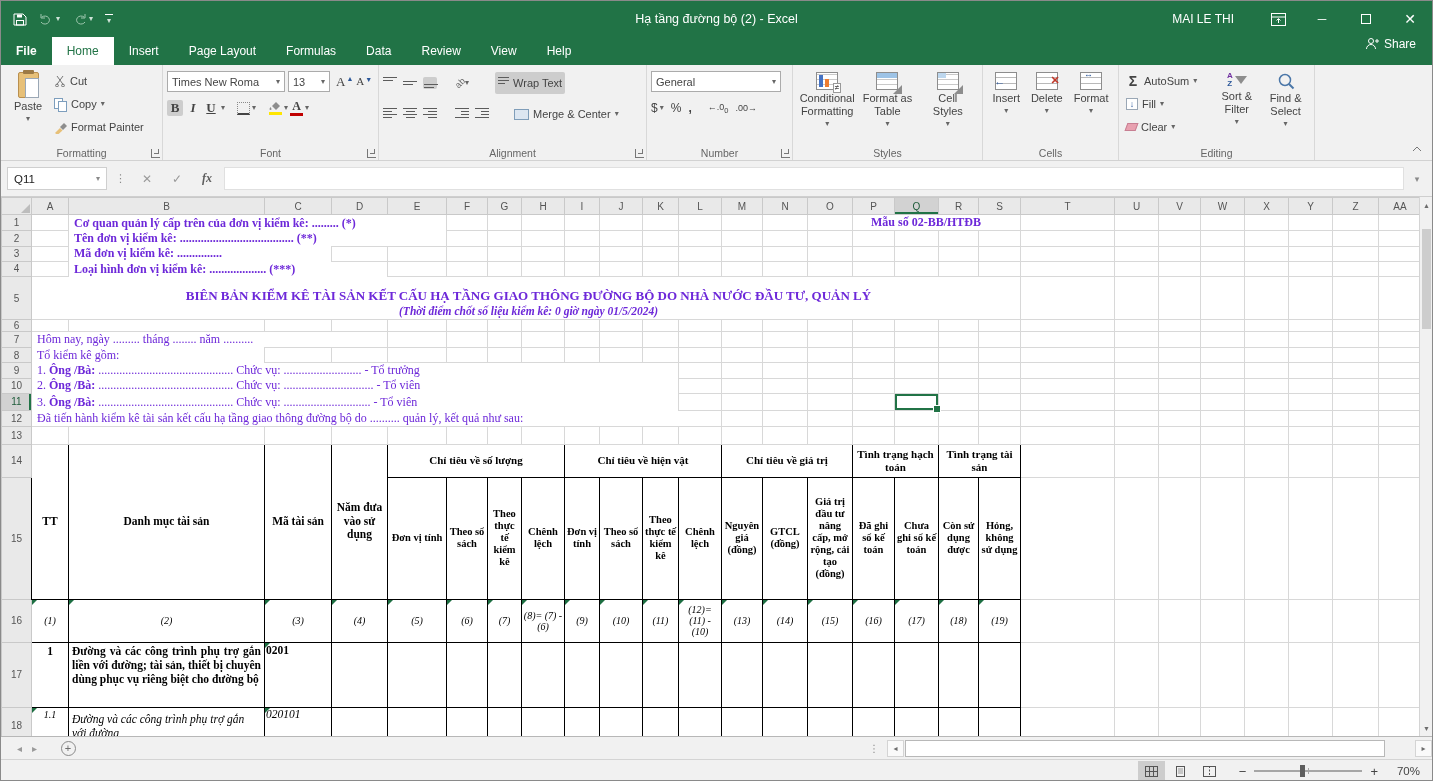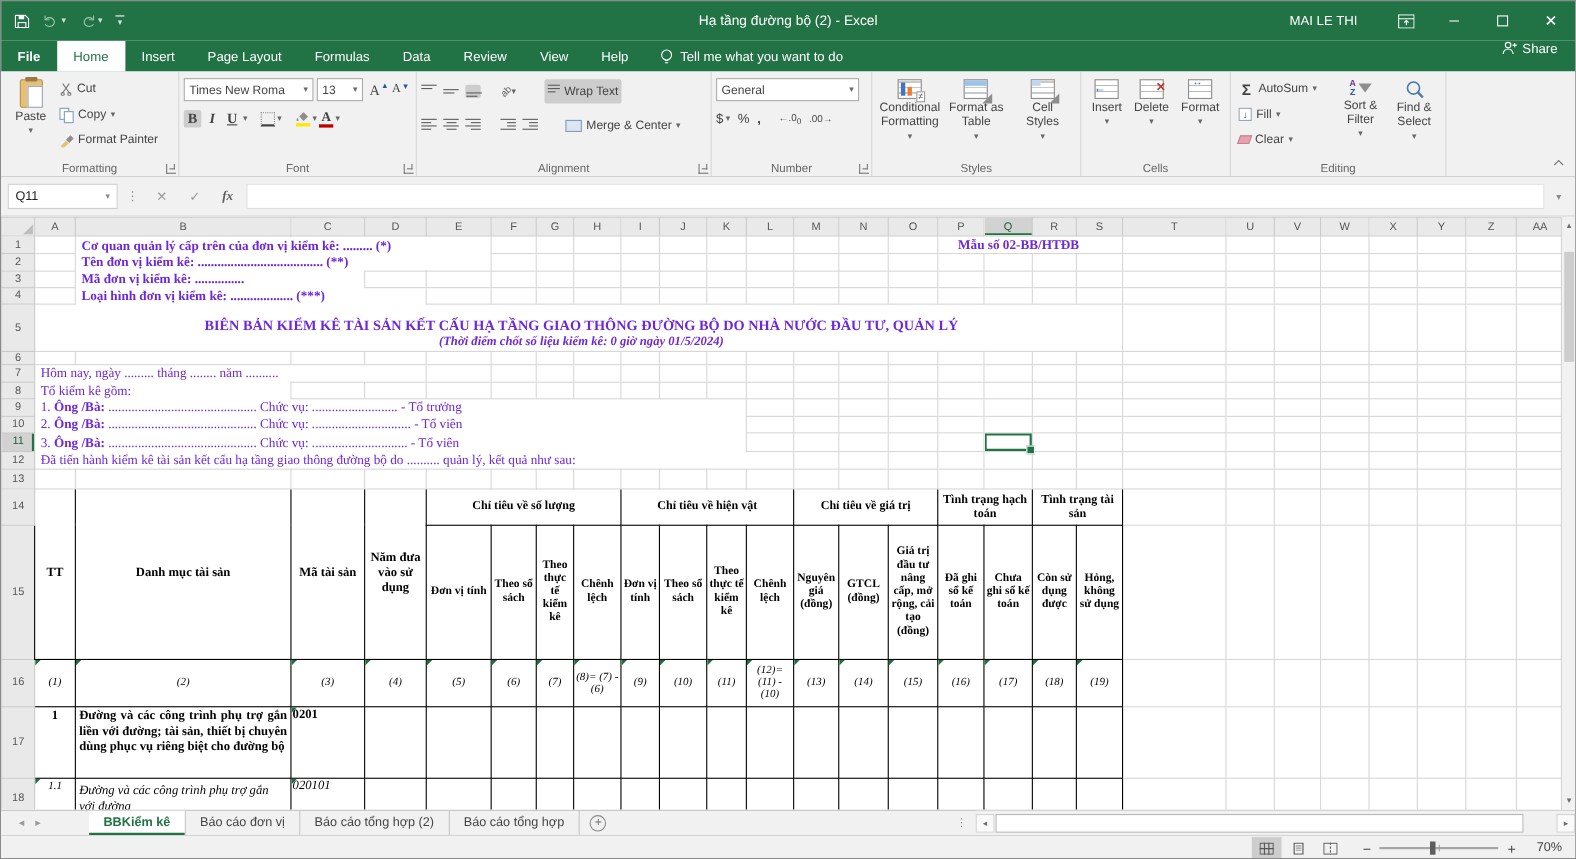--- a/index.html
+++ b/index.html
@@ -201,27 +201,20 @@
   <div class="menubar">
     <span class="mtab file">File</span>
     <span class="mtab active">Home</span>
     <span class="mtab">Insert</span>
     <span class="mtab">Page Layout</span>
     <span class="mtab">Formulas</span>
     <span class="mtab">Data</span>
     <span class="mtab">Review</span>
     <span class="mtab">View</span>
     <span class="mtab">Help</span>
-    <span class="tellme">
-      <svg width="12" height="15">
-          <circle cx="6" cy="6" r="4.5" fill="none" stroke="#fff"></circle>
-          <path d="M4.5 11 h3 M4.5 13 h3" stroke="#fff"></path>
-        </svg>
-      <span>Tell me what you want to do</span>
-    </span>
     <span class="share">
       <svg width="14" height="13">
           <circle cx="6" cy="4" r="2.5" fill="none" stroke="#fff"></circle>
           <path d="M1.5 12 a4.5 4.5 0 0 1 9 0" fill="none" stroke="#fff"></path>
           <path d="M10 4 h4 M12 2 v4" stroke="#fff"></path>
         </svg>
       <span>Share</span>
     </span>
   </div>
 
@@ -1042,26 +1035,20 @@
       <span class="vs-thumb"></span>
       <span class="vs-dn">▼</span>
     </div>
   </div>
 
   <div class="sheetbar">
     <span class="snav">
       <span>◂</span>
       <span>▸</span>
     </span>
-    <span class="stabs">
-      <span class="stab active">BBKiểm kê</span>
-      <span class="stab">Báo cáo đơn vị</span>
-      <span class="stab">Báo cáo tổng hợp (2)</span>
-      <span class="stab">Báo cáo tổng hợp</span>
-    </span>
     <span class="addsheet">
         <span>+</span>
       </span>
     <span class="sdots">⋮</span>
     <span class="hscroll">
       <span class="hs-btn">◂</span>
       <span class="hs-track">
           <span class="hs-thumb"></span>
         </span>
       <span class="hs-btn">▸</span>

